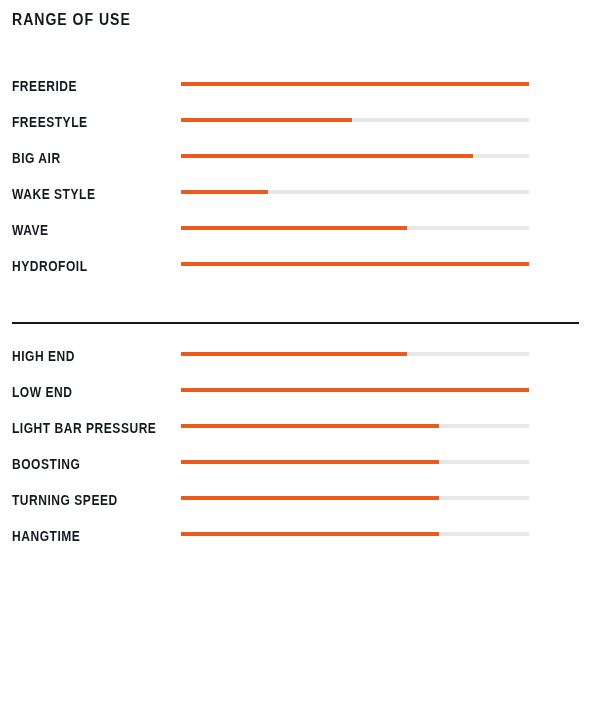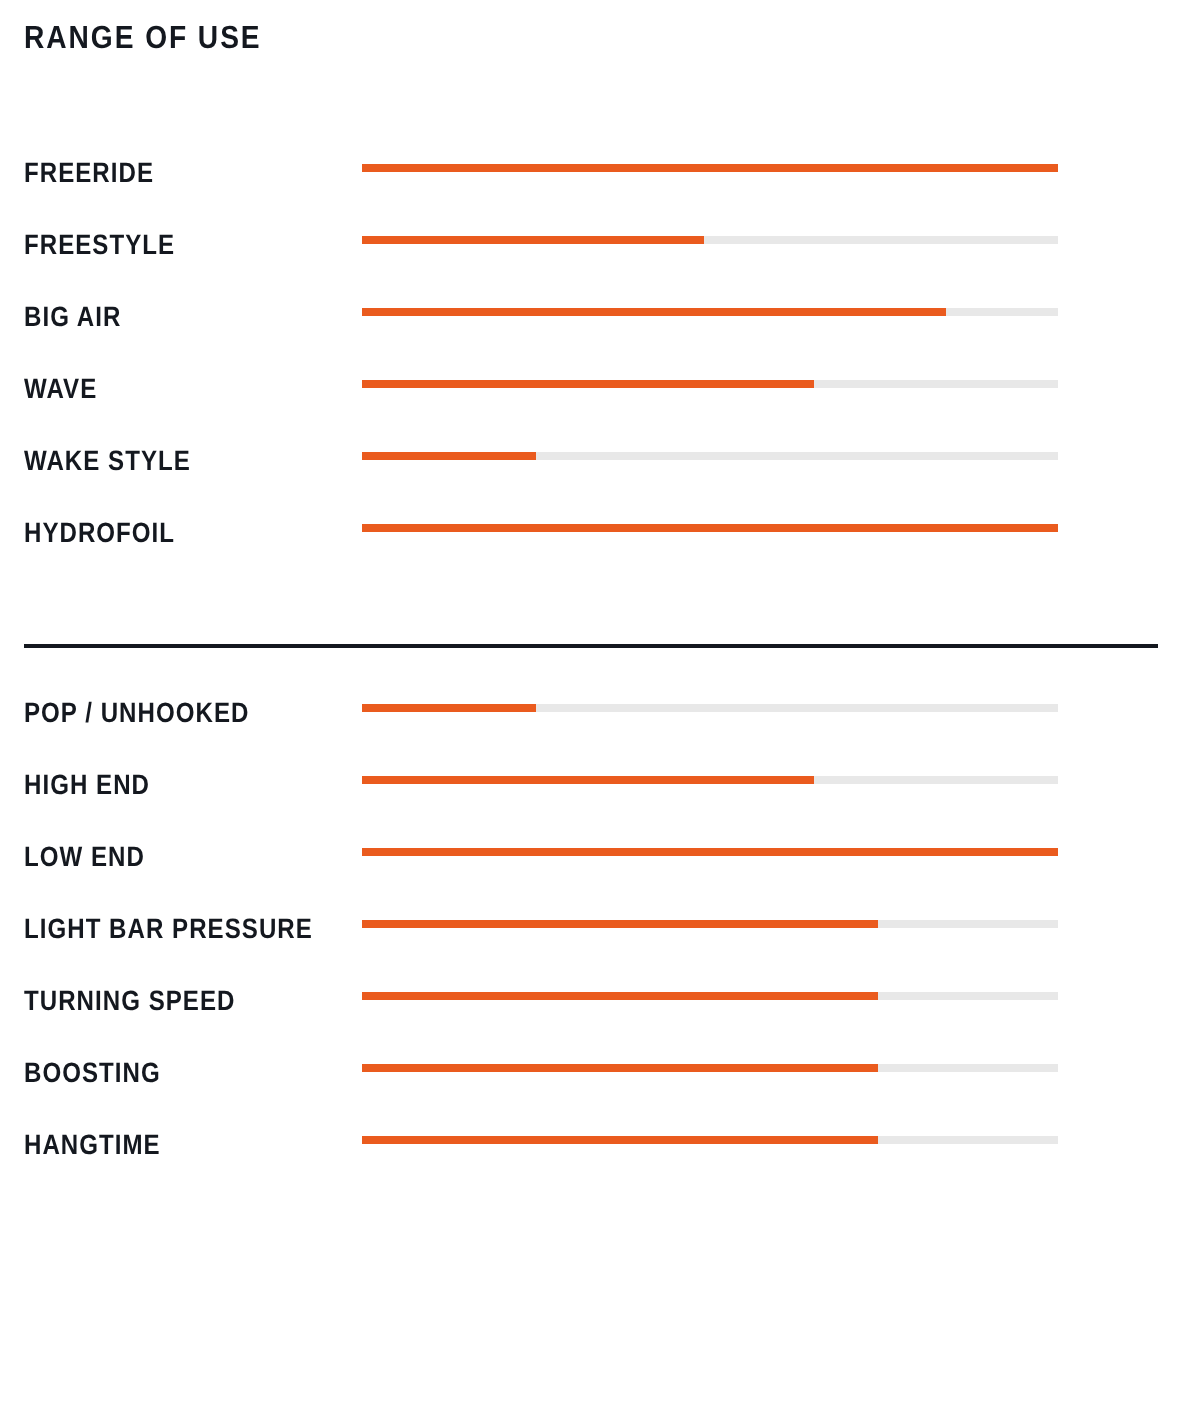--- a/index.html
+++ b/index.html
@@ -106,74 +106,68 @@
           <div class="row-fill" style="width: 49%; background: rgb(234, 91, 30);"></div>
         </div>
       </div>
       <div class="row">
         <div class="row-label">BIG AIR</div>
         <div class="row-track" style="background: rgb(232, 232, 232);">
           <div class="row-fill" style="width: 84%; background: rgb(234, 91, 30);"></div>
         </div>
       </div>
       <div class="row">
+        <div class="row-label">WAKE STYLE</div>
+        <div class="row-track" style="background: rgb(232, 232, 232);">
+          <div class="row-fill" style="width: 25%; background: rgb(234, 91, 30);"></div>
+        </div>
+      </div>
+      <div class="row">
         <div class="row-label">WAVE</div>
         <div class="row-track" style="background: rgb(232, 232, 232);">
           <div class="row-fill" style="width: 65%; background: rgb(234, 91, 30);"></div>
-        </div>
-      </div>
-      <div class="row">
-        <div class="row-label">WAKE STYLE</div>
-        <div class="row-track" style="background: rgb(232, 232, 232);">
-          <div class="row-fill" style="width: 25%; background: rgb(234, 91, 30);"></div>
         </div>
       </div>
       <div class="row">
         <div class="row-label">HYDROFOIL</div>
         <div class="row-track" style="background: rgb(232, 232, 232);">
           <div class="row-fill" style="width: 100%; background: rgb(234, 91, 30);"></div>
         </div>
       </div>
     </div>
 
   <div class="divider"></div>
 
   <div class="section" id="section-secondary">
-      <div class="row">
-        <div class="row-label">POP / UNHOOKED</div>
-        <div class="row-track" style="background: rgb(232, 232, 232);">
-          <div class="row-fill" style="width: 25%; background: rgb(234, 91, 30);"></div>
-        </div>
-      </div>
       <div class="row">
         <div class="row-label">HIGH END</div>
         <div class="row-track" style="background: rgb(232, 232, 232);">
           <div class="row-fill" style="width: 65%; background: rgb(234, 91, 30);"></div>
         </div>
       </div>
       <div class="row">
         <div class="row-label">LOW END</div>
         <div class="row-track" style="background: rgb(232, 232, 232);">
           <div class="row-fill" style="width: 100%; background: rgb(234, 91, 30);"></div>
         </div>
       </div>
       <div class="row">
         <div class="row-label">LIGHT BAR PRESSURE</div>
         <div class="row-track" style="background: rgb(232, 232, 232);">
           <div class="row-fill" style="width: 74%; background: rgb(234, 91, 30);"></div>
         </div>
       </div>
       <div class="row">
-        <div class="row-label">TURNING SPEED</div>
+        <div class="row-label">BOOSTING</div>
         <div class="row-track" style="background: rgb(232, 232, 232);">
           <div class="row-fill" style="width: 74%; background: rgb(234, 91, 30);"></div>
         </div>
       </div>
       <div class="row">
-        <div class="row-label">BOOSTING</div>
+        <div class="row-label">TURNING SPEED</div>
         <div class="row-track" style="background: rgb(232, 232, 232);">
           <div class="row-fill" style="width: 74%; background: rgb(234, 91, 30);"></div>
         </div>
       </div>
       <div class="row">
         <div class="row-label">HANGTIME</div>
         <div class="row-track" style="background: rgb(232, 232, 232);">
           <div class="row-fill" style="width: 74%; background: rgb(234, 91, 30);"></div>
         </div>
       </div>

